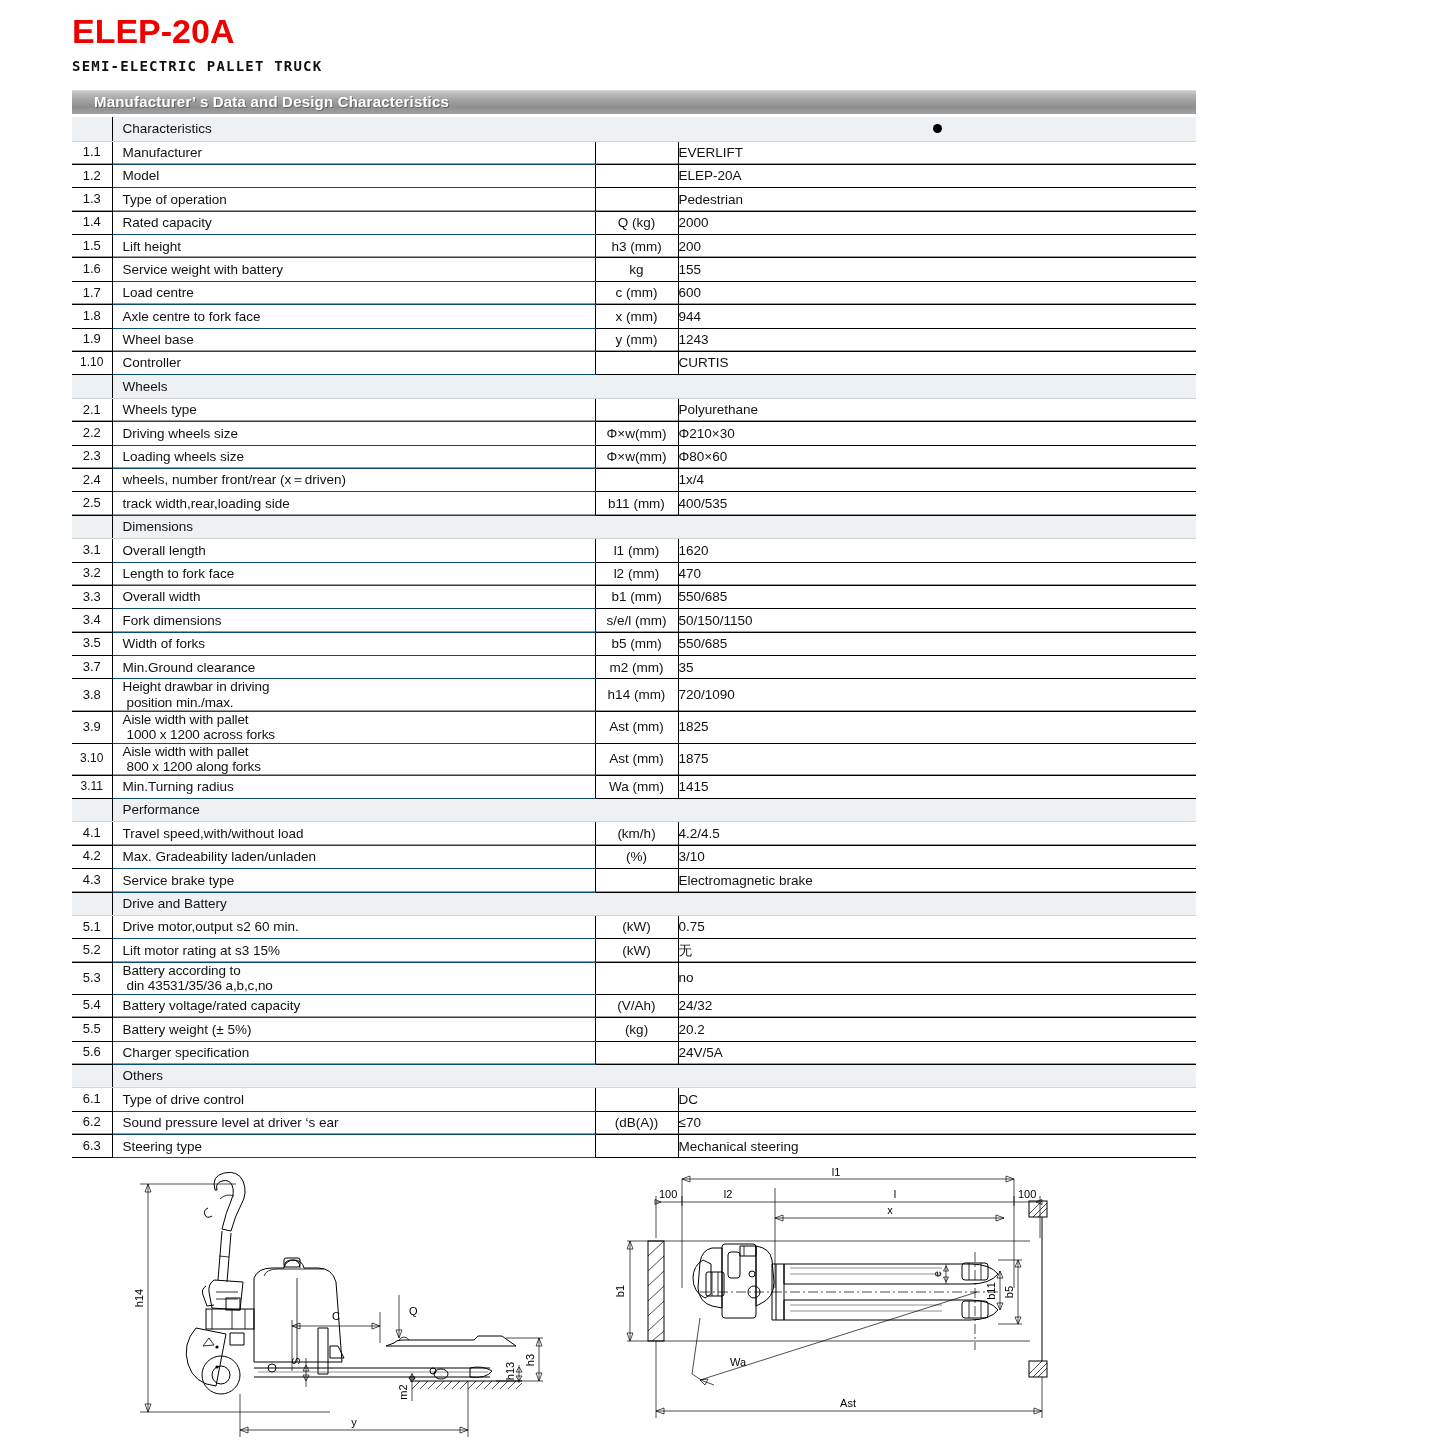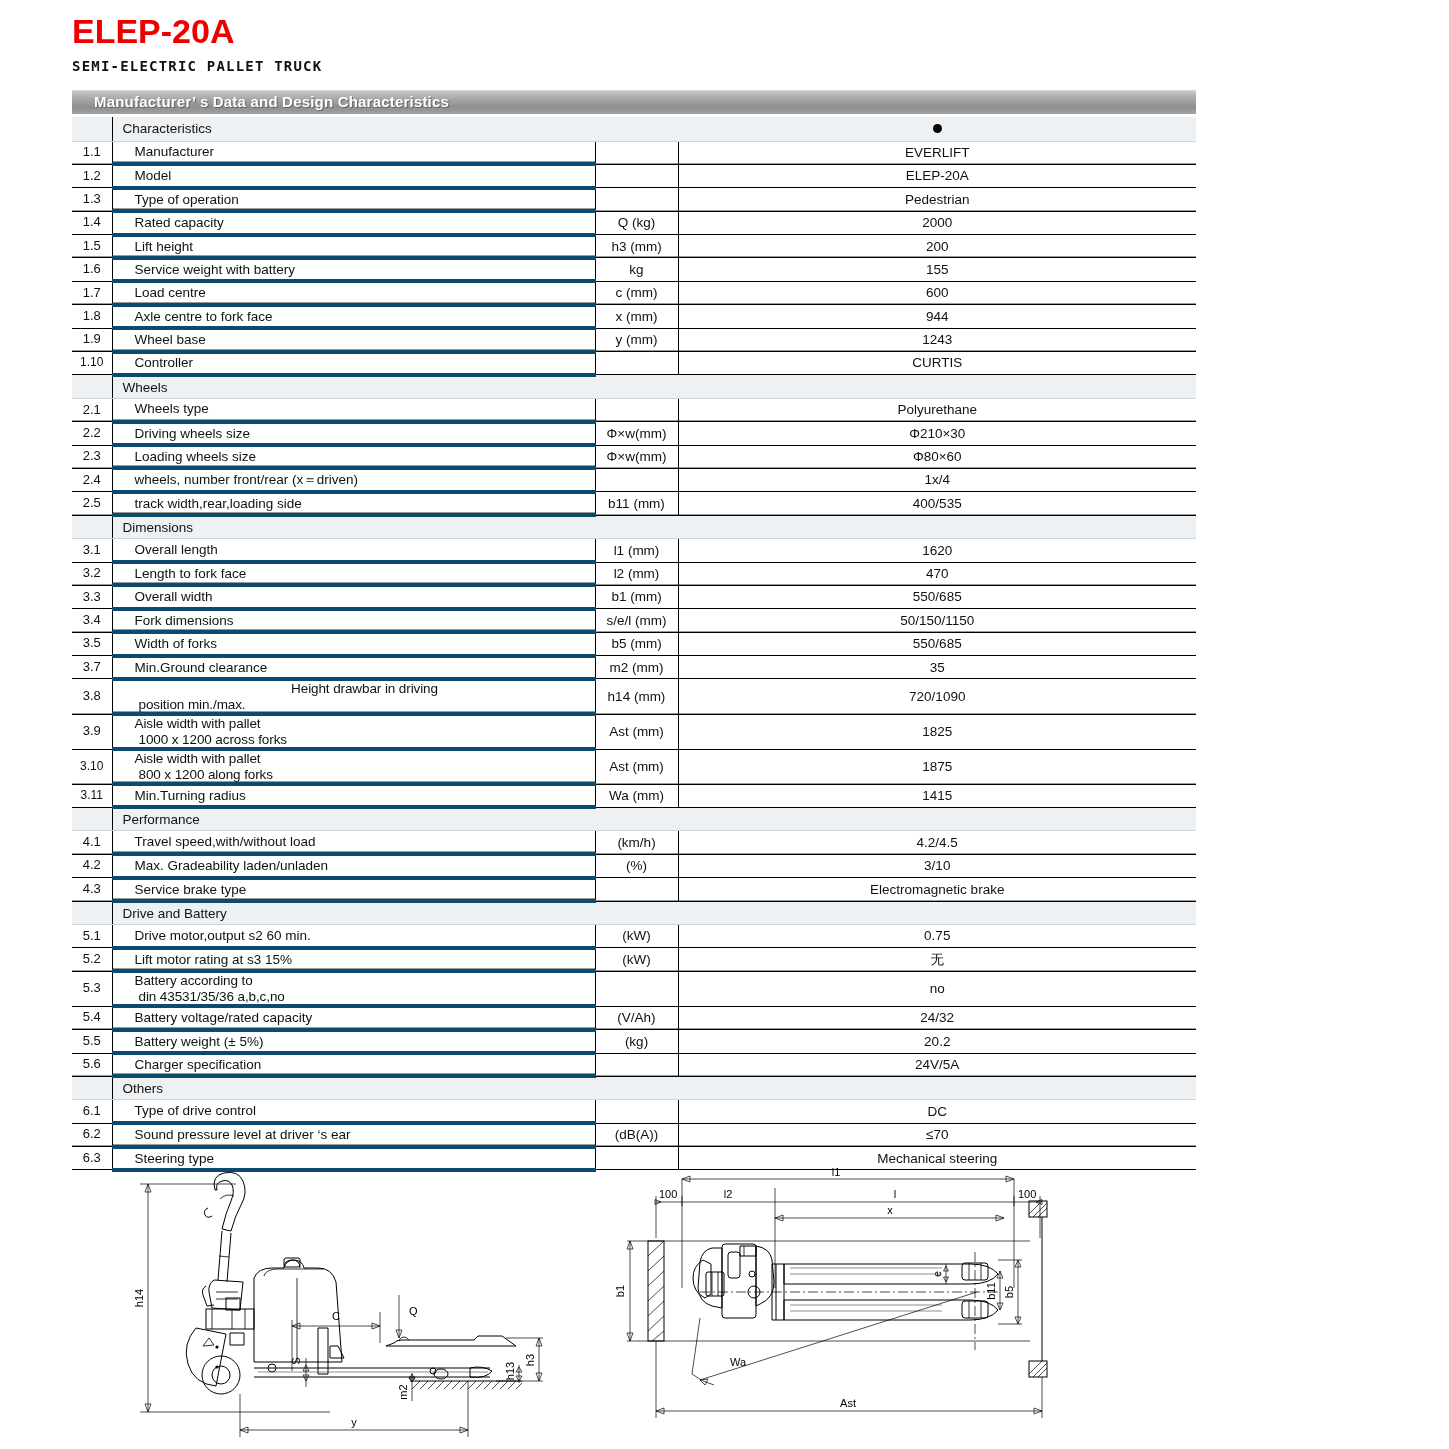--- a/index.html
+++ b/index.html
@@ -59,31 +59,30 @@
   col.c-val{width:518px;}
 
   tr.drow{height:23.4px;}
 
   td.no{
     text-align:center;font-size:13px;
     border-right:1px solid #000;
     border-bottom:1px solid #000;
   }
   td.desc{
-    padding-left:22px;
-    border-bottom:4px solid #0c4a6e;
+    padding-left:10px;
+    border-bottom:1px solid #0c4a6e;
   }
   td.unit{
     text-align:center;
     border-left:1px solid #000;
     border-right:1px solid #000;
     border-bottom:1px solid #000;
   }
   td.val{
-    text-align:center;
     border-bottom:1px solid #000;
   }
 
   
   tr.shade td{box-shadow:inset 0 -2px 0 -1px #9a9a9a;}
 
   
   tr.sect{height:23.4px;}
   tr.sect td{
     background:#eef1f3;
@@ -287,21 +286,21 @@
         </tr>
         <tr class="drow">
           <td class="no">3.7</td>
           <td class="desc">Min.Ground clearance</td>
           <td class="unit">m2 (mm)</td>
           <td class="val">35</td>
         </tr>
         <tr class="drow shade">
           <td class="no">3.8</td>
           <td class="desc two-line">
-            <span style="display: block; text-align: center;">Height drawbar in driving</span>
+            <span style="display: block;">Height drawbar in driving</span>
             <span class="ln2">position min./max.</span>
           </td>
           <td class="unit">h14 (mm)</td>
           <td class="val">720/1090</td>
         </tr>
         <tr class="drow">
           <td class="no">3.9</td>
           <td class="desc two-line">
             <span style="display: block;">Aisle width with pallet</span>
             <span class="ln2">1000 x 1200 across forks</span>

